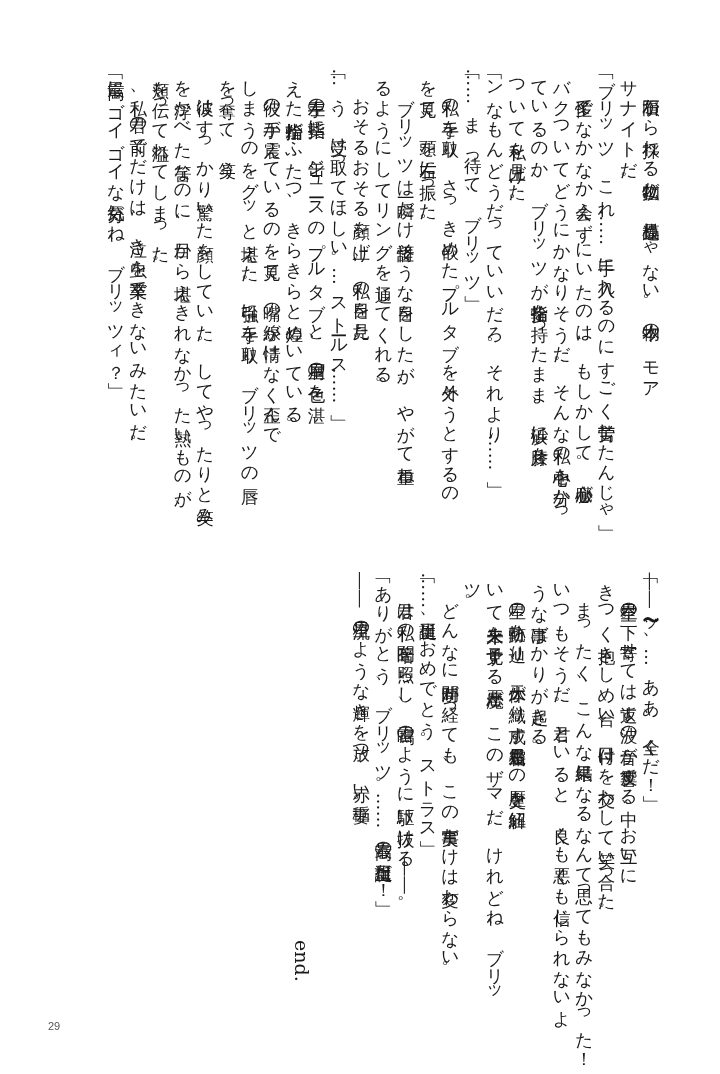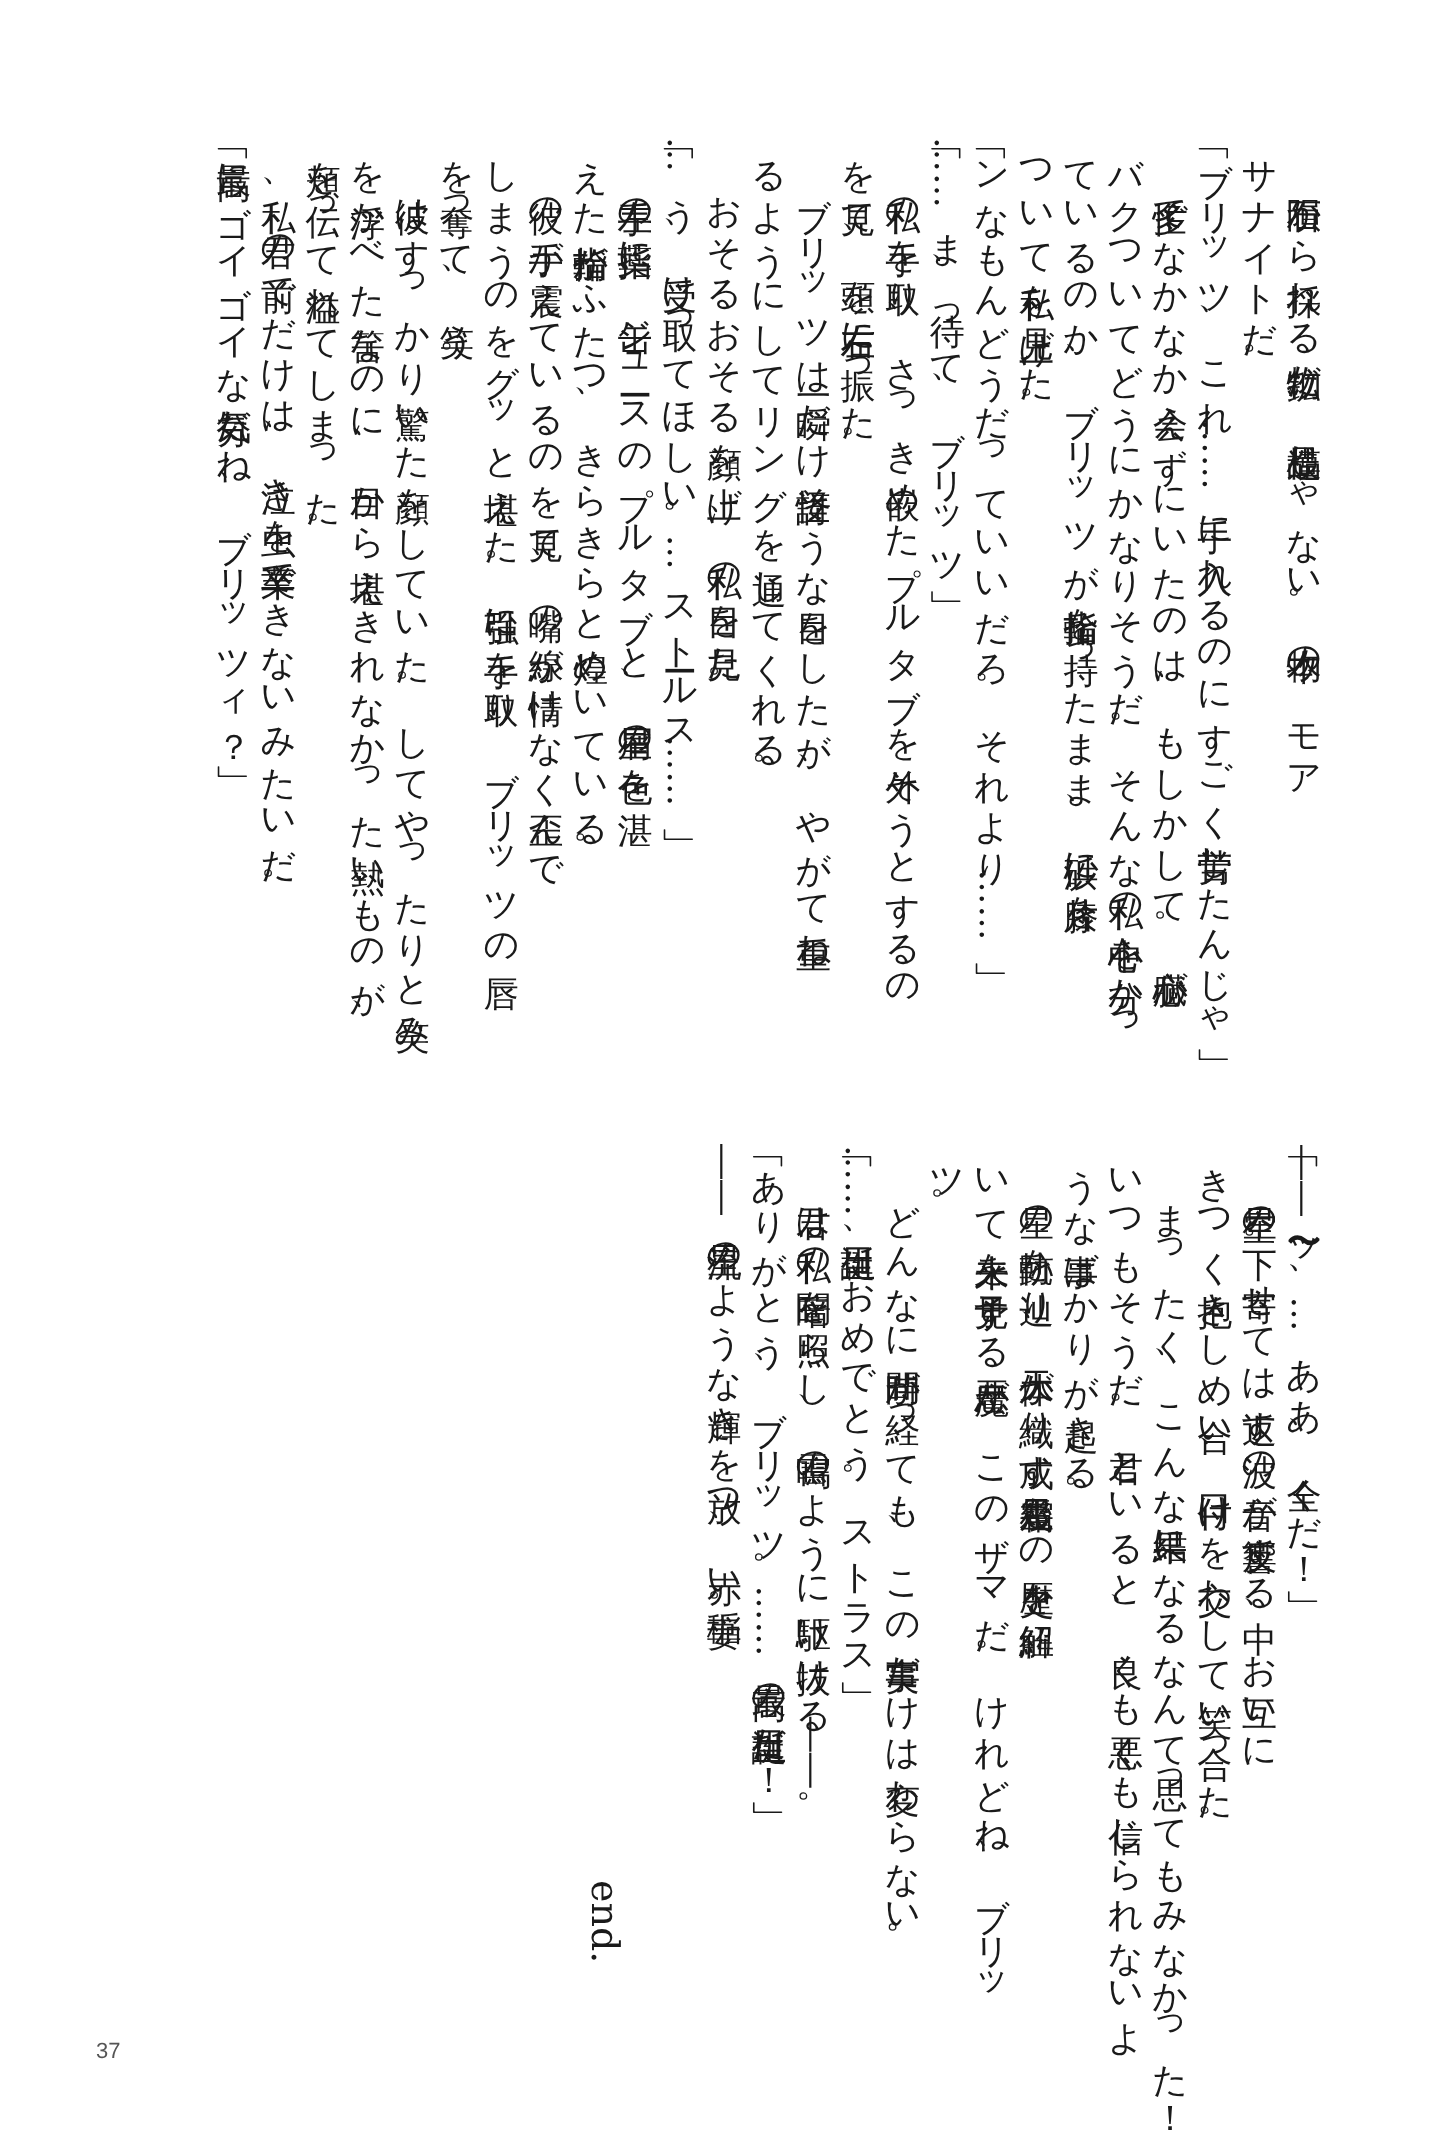--- a/index.html
+++ b/index.html
@@ -109,15 +109,15 @@
     <span class="col">ツ。</span>
     <span class="col" style="padding-top: 1em;">どんなに時間が経っても、この事実だけは変わらない。</span>
     <span class="col">「……誕生日、おめでとう。ストラス」</span>
     <span class="col" style="padding-top: 1em;">君は私の暗闇を照らし、雷鳴のように駆け抜ける――。</span>
     <span class="col">「ありがとう、ブリッツ。……最高の誕生日だ！」</span>
     <span class="col">――流星のような輝きを放つ、赤い稲妻。</span>
   </div>
 
   <div class="end-mark">end.</div>
 
-  <div class="page-number">37</div>
+  <div class="page-number">29</div>
 
 </div>
 
 </body></html>

